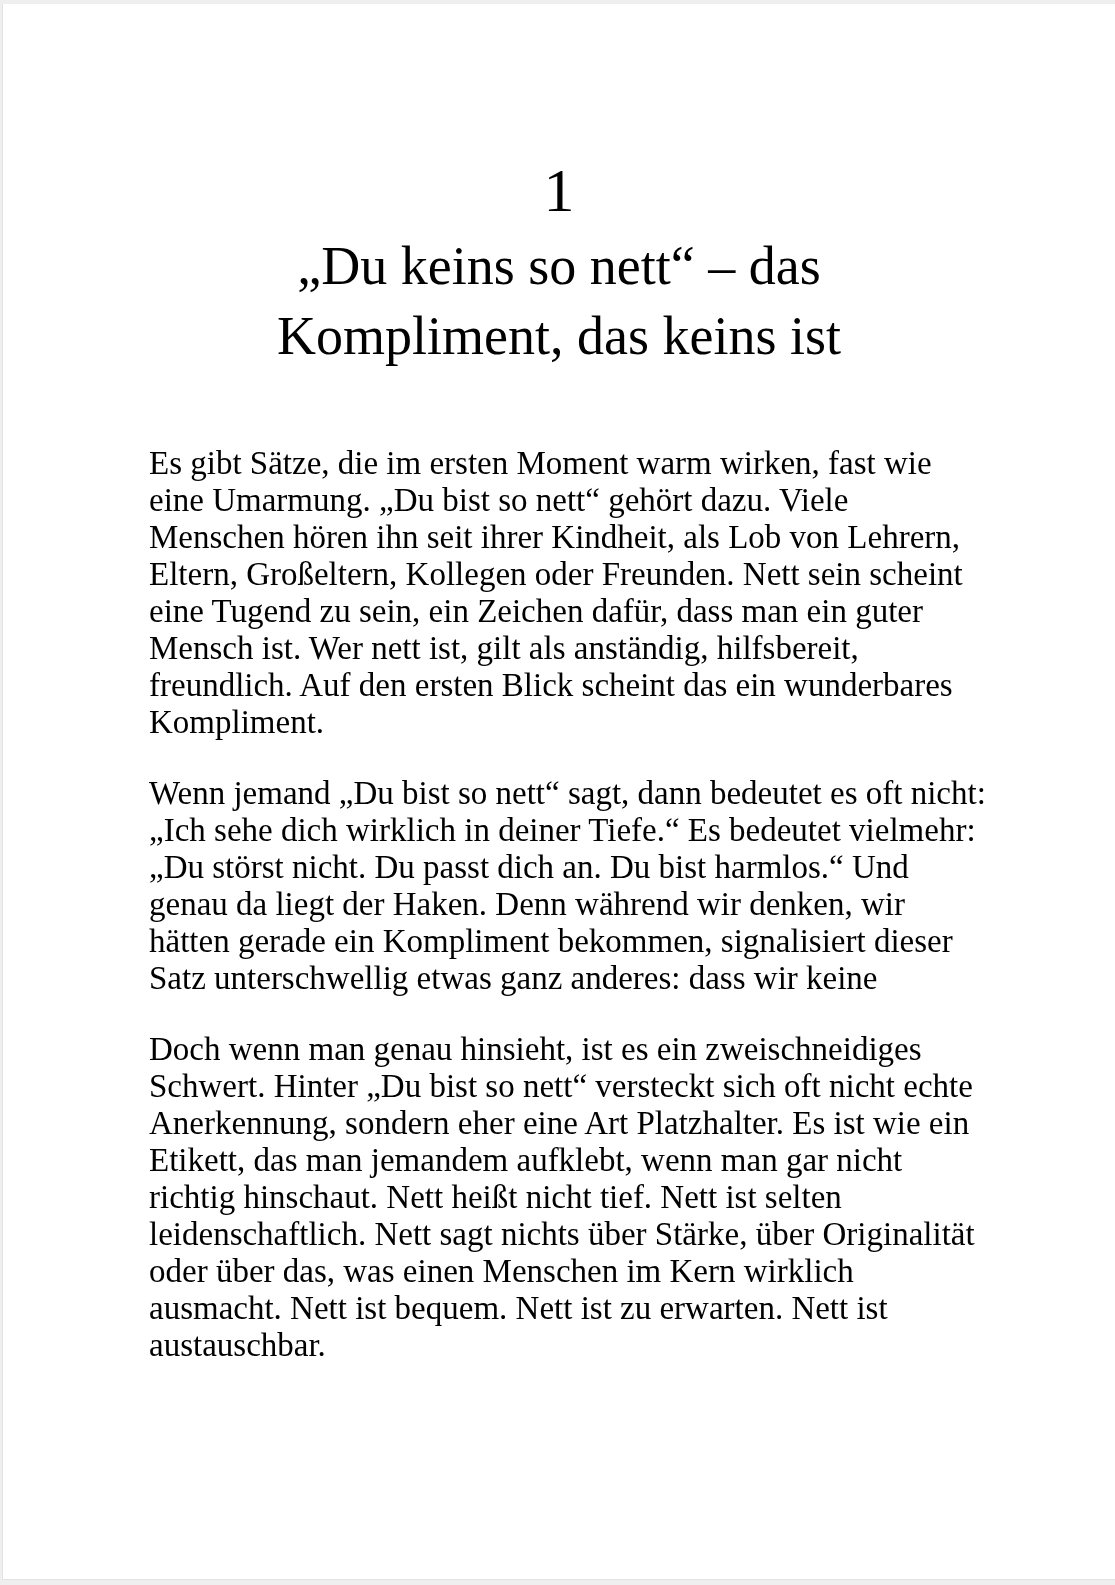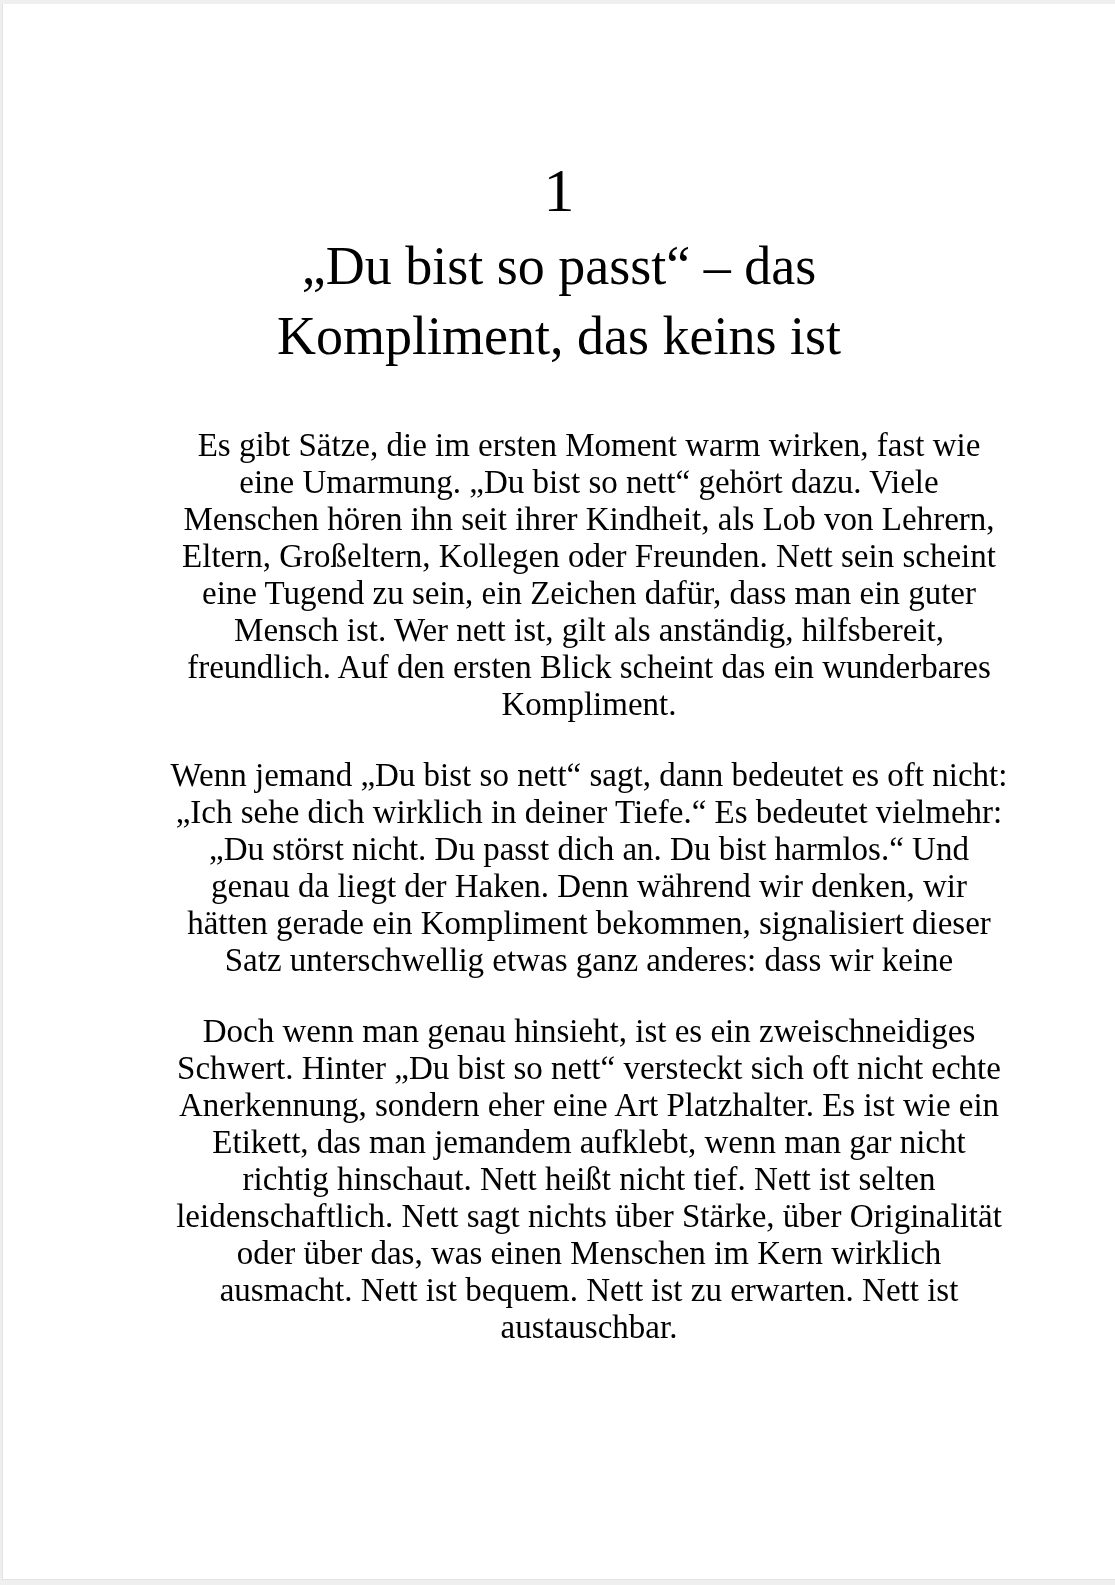--- a/index.html
+++ b/index.html
@@ -37,37 +37,37 @@
   }
   .chapter-title {
     margin: 0;
     font-size: 54px;
     line-height: 70px;
     font-weight: normal;
     text-align: center;
     white-space: pre-line;
   }
   .body-text {
-    margin: 56px 0 0 146px;
+    margin: 74px 0 0 146px;
     width: 880px;
-    text-align: center;
+    text-align: left;
   }
   .body-text p {
     margin: 0 0 34px 0;
     font-size: 33px;
     line-height: 37px;
     white-space: pre-line;
   }
 </style>
 </head>
 <body style="background: rgb(239, 239, 239); color: rgb(0, 0, 0);">
 
 <div class="paper" style="background: rgb(255, 255, 255); border-left-color: rgb(227, 227, 227); border-bottom-color: rgb(227, 227, 227);">
   <div class="chapter-number">1</div>
-  <h1 class="chapter-title">„Du bist so passt“ – das
+  <h1 class="chapter-title">„Du keins so nett“ – das
 Kompliment, das keins ist</h1>
   <div class="body-text">
     <p>Es gibt Sätze, die im ersten Moment warm wirken, fast wie
 eine Umarmung. „Du bist so nett“ gehört dazu. Viele
 Menschen hören ihn seit ihrer Kindheit, als Lob von Lehrern,
 Eltern, Großeltern, Kollegen oder Freunden. Nett sein scheint
 eine Tugend zu sein, ein Zeichen dafür, dass man ein guter
 Mensch ist. Wer nett ist, gilt als anständig, hilfsbereit,
 freundlich. Auf den ersten Blick scheint das ein wunderbares
 Kompliment.</p>

